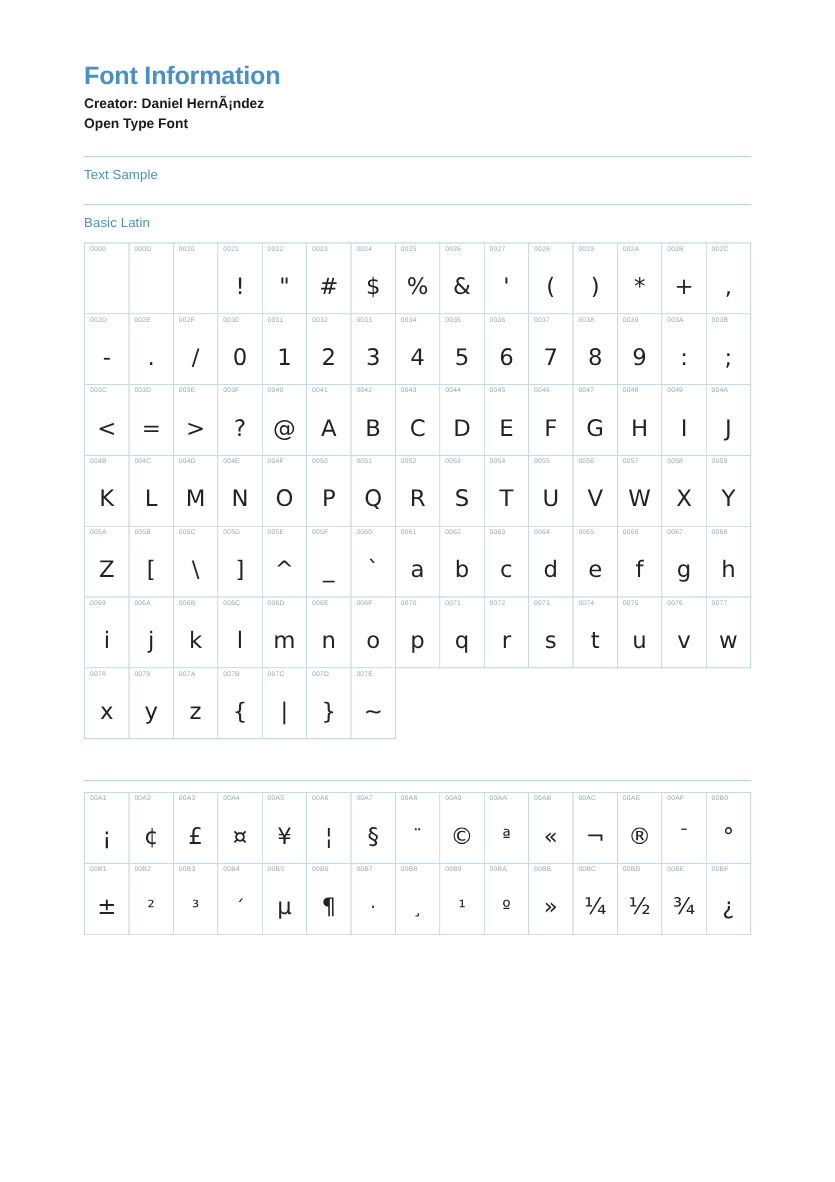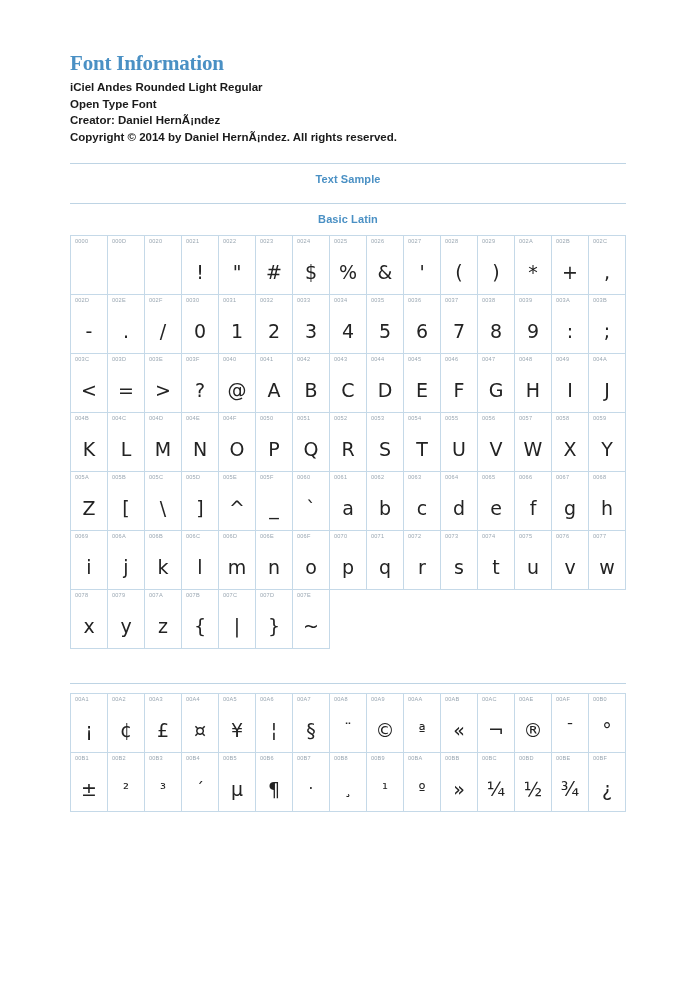--- a/index.html
+++ b/index.html
@@ -27,44 +27,42 @@
   .header-block {
     padding-top: 52px;
   }
   .doc-title {
     font-size: 21px;
     font-weight: bold;
     color: #4a90c4;
     letter-spacing: -0.2px;
     line-height: 1.1;
     margin: 0 0 4px 0;
-    font-family: Liberation Serif, serif;
   }
   .meta-line {
     font-size: 11.5px;
     font-weight: bold;
     color: #1a1a1a;
     line-height: 16.5px;
     white-space: pre;
   }
 
   
   .section-rule {
     height: 1px;
     background: #bed4e4;
     margin-top: 18px;
     margin-bottom: 9px;
   }
   .section-title {
     font-size: 11px;
-    font-weight: bold;
+    font-weight: normal;
     color: #4a90c4;
     margin-bottom: 10px;
     letter-spacing: 0.1px;
-    text-align: center;
   }
 
   
   .sample-wrap {
     text-align: center;
     padding-top: 6px;
   }
   .sample-upper {
     font-size: 16.5px;
     font-weight: normal;
@@ -134,24 +132,22 @@
   }
   .spacer-md { height: 16px; }
 </style>
 </head>
 <body>
 
 <div class="page">
 
   <div class="header-block">
     <div class="doc-title">Font Information</div>
-    <div class="meta-line">iCiel Andes Rounded Light Regular</div>
+    <div class="meta-line">Creator: Daniel HernÃ¡ndez</div>
     <div class="meta-line">Open Type Font</div>
-    <div class="meta-line">Creator: Daniel HernÃ¡ndez</div>
-    <div class="meta-line">Copyright © 2014 by Daniel HernÃ¡ndez. All rights reserved.</div>
   </div>
 
   <div class="section-rule"></div>
   <div class="section-title">Text Sample</div>
 
 
   <div class="section-rule"></div>
   <div class="section-title">Basic Latin</div>
   <table class="glyph-table">
     <tbody>

